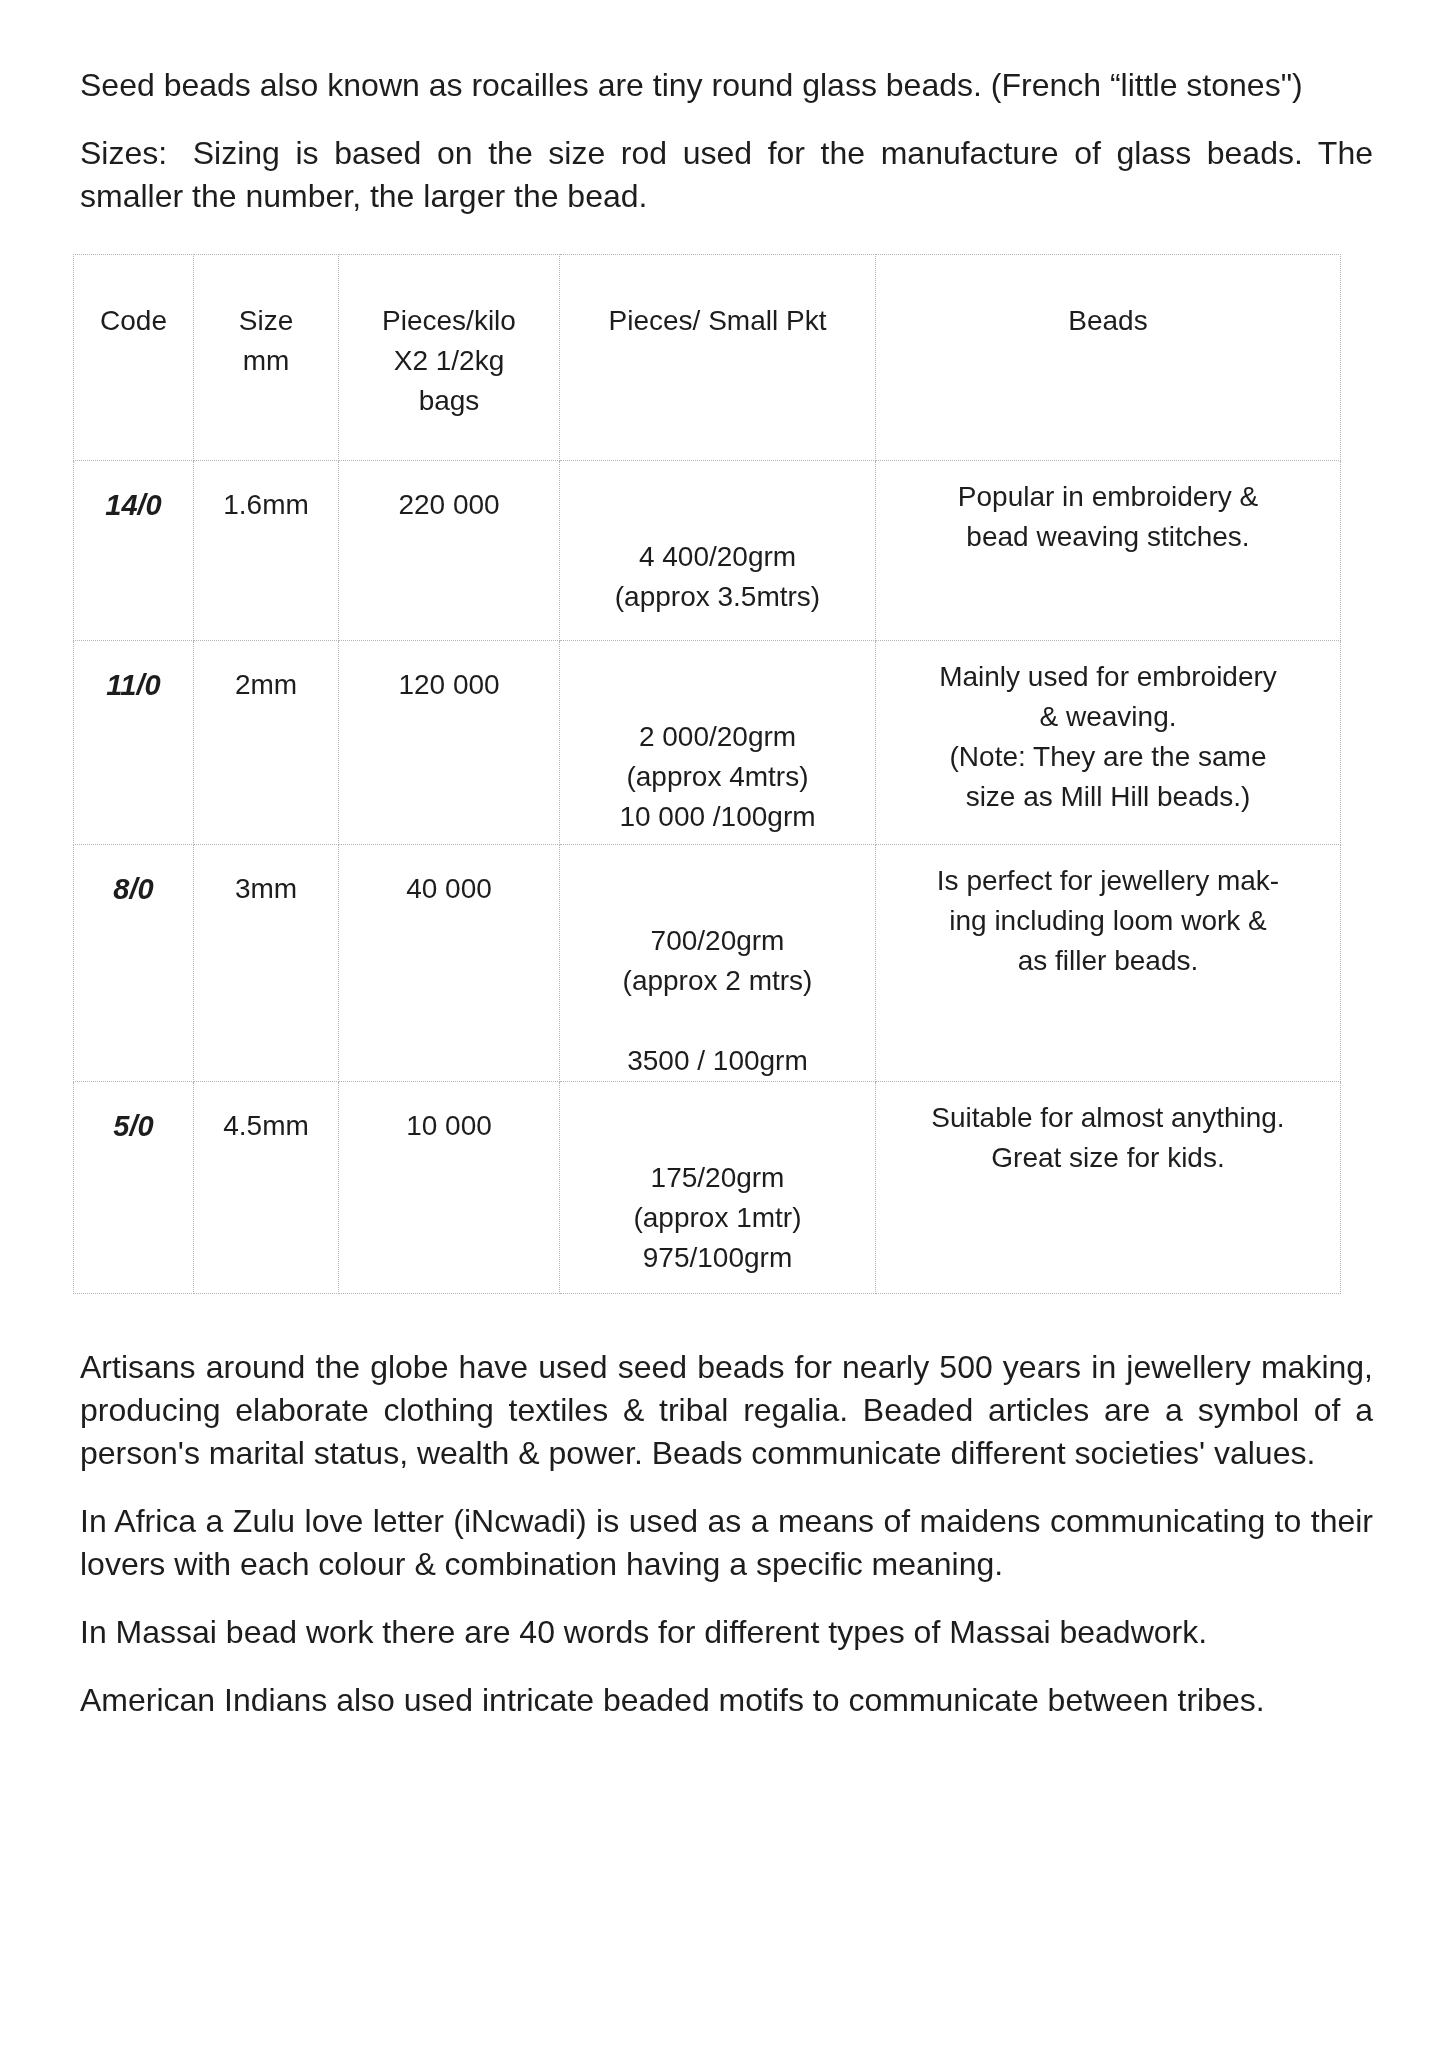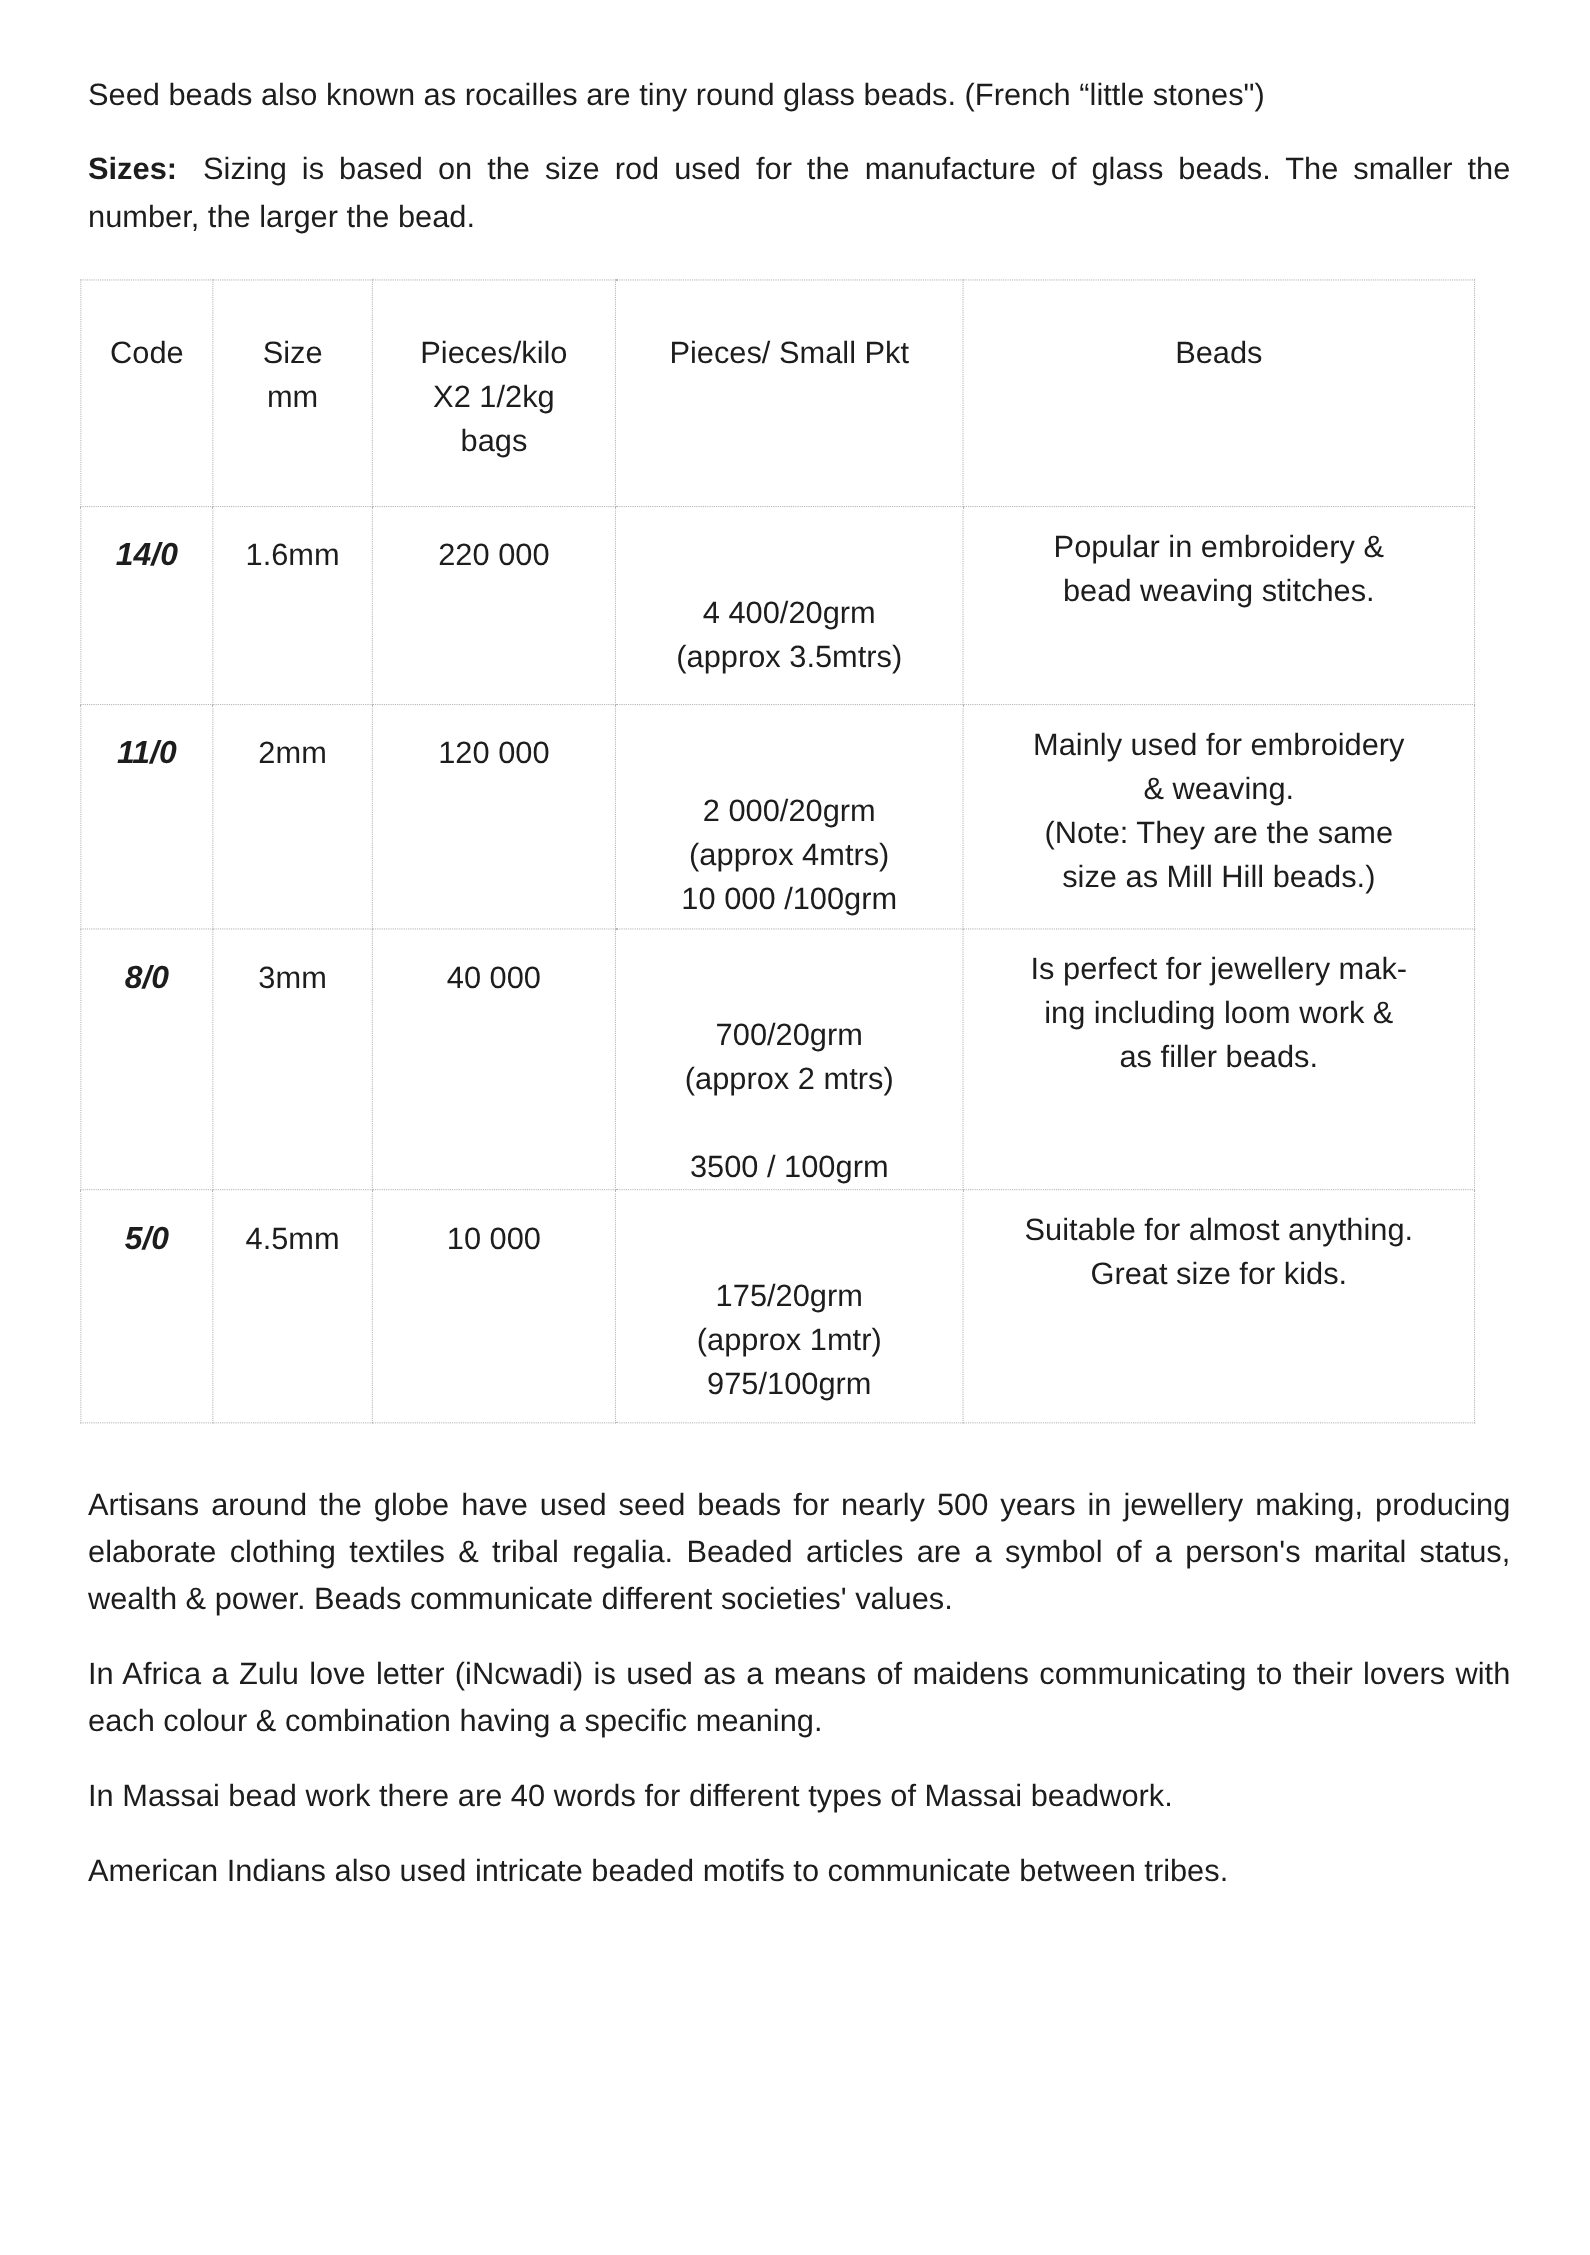--- a/index.html
+++ b/index.html
@@ -14,26 +14,26 @@
     color: #1d1d1d;
     overflow: hidden;
   }
   .page {
     box-sizing: border-box;
     width: 1445px;
     height: 2050px;
     padding: 64px 72px 0 80px;
   }
   p.body {
-    font-size: 28px;
+    font-size: 32px;
     line-height: 43px;
     text-align: justify;
     margin: 0 0 25px 0;
   }
-  .sizes-label { font-weight: bold; margin-right: 10px; }
+  .sizes-label { font-weight: normal; margin-right: 10px; }
 
   table.bead-table {
     border-collapse: collapse;
     table-layout: fixed;
     width: 1267px;
     margin: 36px 0 52px -7px;
   }
   .bead-table col.c-code    { width: 120px; }
   .bead-table col.c-size    { width: 145px; }
   .bead-table col.c-kilo    { width: 221px; }

